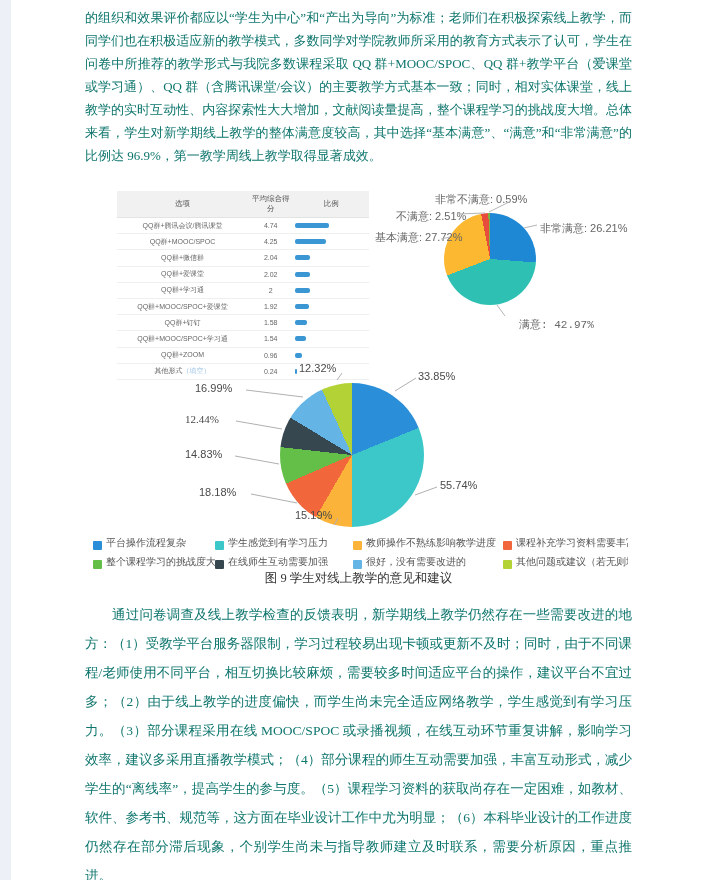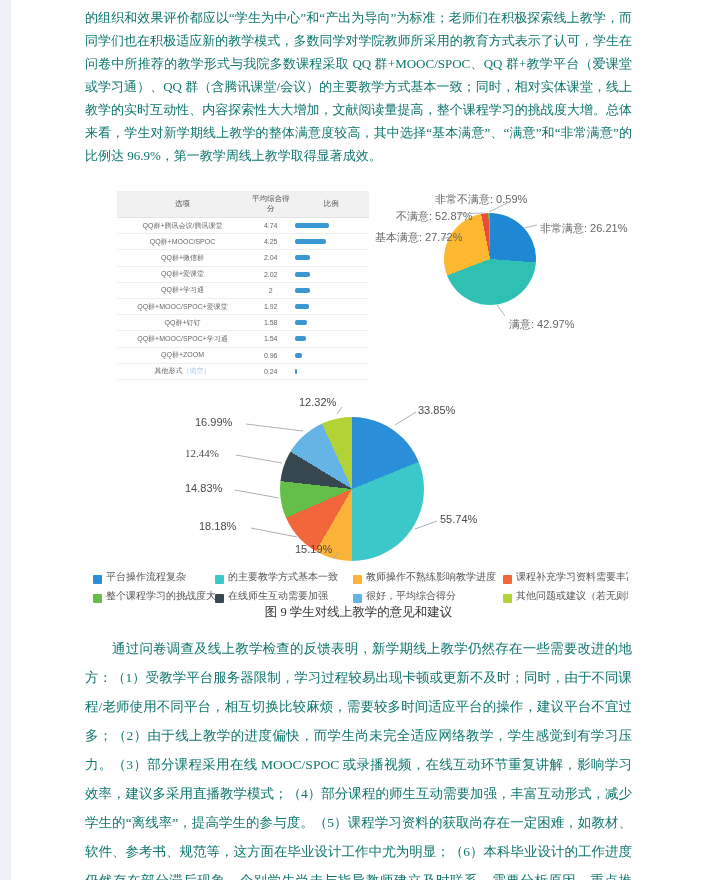--- a/index.html
+++ b/index.html
@@ -33,27 +33,27 @@
   .rec-table .suffix { color:#9fc6e8; }
   .col-opt { width:52%; } .col-score { width:18%; } .col-bar { width:30%; }
 
   
   .pie { position:absolute; border-radius:50%; }
   .pie8 { left:359px; top:30px; width:92px; height:92px; }
   .pie9 { left:195px; top:25px; width:144px; height:144px; }
 
   .f8-label { position:absolute; font-size:11px; color:#666; white-space:nowrap; }
   .f8l-0 { left:455px; top:38px; }   
-  .f8l-1 { left:424px; top:134px; }  
+  .f8l-1 { left:434px; top:134px;font-family:Liberation Mono, monospace; }  
   .f8l-2 { left:290px; top:47px; }   
   .f8l-3 { left:311px; top:26px; }   
   .f8l-4 { left:350px; top:9px; }    
 
   
-  .fig9 { position:relative; height:232px; font-family:"Liberation Sans","DejaVu Sans",sans-serif;margin-top:34px; }
+  .fig9 { position:relative; height:232px; font-family:"Liberation Sans","DejaVu Sans",sans-serif; }
   .f9-label { position:absolute; font-size:11px; color:#4a4a4a; white-space:nowrap; }
   .f9l-0 { left:333px; top:12px; }   
   .f9l-1 { left:355px; top:121px; }  
   .f9l-2 { left:210px; top:151px; }  
   .f9l-3 { left:114px; top:128px; }  
   .f9l-4 { left:100px; top:90px; }   
   .f9l-5 { left:100px; top:55px;font-family:Liberation Serif, serif; }   
   .f9l-6 { left:110px; top:24px; }   
   .f9l-7 { left:214px; top:4px; }    
 
@@ -157,21 +157,21 @@
               </td>
             </tr>
           </tbody>
       </table>
 
       <div class="pie pie8" style="background: conic-gradient(rgb(30, 136, 213) 0deg, rgb(30, 136, 213) 94.356deg, rgb(46, 192, 178) 94.356deg, rgb(46, 192, 178) 249.048deg, rgb(252, 184, 49) 249.048deg, rgb(252, 184, 49) 348.84deg, rgb(232, 76, 61) 348.84deg, rgb(232, 76, 61) 357.876deg, rgb(124, 179, 66) 357.876deg, rgb(124, 179, 66) 360deg);"></div>
       <div id="f8-labels">
           <div class="f8-label f8l-0">非常满意: 26.21%</div>
           <div class="f8-label f8l-1">满意: 42.97%</div>
           <div class="f8-label f8l-2">基本满意: 27.72%</div>
-          <div class="f8-label f8l-3">不满意: 52.87%</div>
+          <div class="f8-label f8l-3">不满意: 2.51%</div>
           <div class="f8-label f8l-4">非常不满意: 0.59%</div>
         </div>
       <svg class="leader-svg" width="547" height="175">
         <path d="M439 45 L452 42" stroke="#b5b5b5" fill="none"></path>
         <path d="M412 122 L420 133" stroke="#b5b5b5" fill="none"></path>
         <path d="M365 54 L356 56" stroke="#b5b5b5" fill="none"></path>
         <path d="M400 30 L372 31" stroke="#b5b5b5" fill="none"></path>
         <path d="M404 29 L426 18" stroke="#b5b5b5" fill="none"></path>
       </svg>
     </div>
@@ -198,41 +198,41 @@
         <path d="M218 39 L161 32" stroke="#b0b0b0" fill="none"></path>
         <path d="M252 22 L257 15" stroke="#b0b0b0" fill="none"></path>
       </svg>
       <div class="legend" id="f9-legend">
           <div class="legend-item">
             <span class="legend-swatch" style="background: rgb(42, 143, 216);"></span>
             <span>平台操作流程复杂</span>
           </div>
           <div class="legend-item">
             <span class="legend-swatch" style="background: rgb(60, 200, 200);"></span>
-            <span>的主要教学方式基本一致</span>
+            <span>学生感觉到有学习压力</span>
           </div>
           <div class="legend-item">
             <span class="legend-swatch" style="background: rgb(251, 179, 57);"></span>
             <span>教师操作不熟练影响教学进度</span>
           </div>
           <div class="legend-item">
             <span class="legend-swatch" style="background: rgb(242, 102, 60);"></span>
             <span>课程补充学习资料需要丰富</span>
           </div>
           <div class="legend-item">
             <span class="legend-swatch" style="background: rgb(99, 191, 71);"></span>
             <span>整个课程学习的挑战度大增</span>
           </div>
           <div class="legend-item">
             <span class="legend-swatch" style="background: rgb(55, 71, 79);"></span>
             <span>在线师生互动需要加强</span>
           </div>
           <div class="legend-item">
             <span class="legend-swatch" style="background: rgb(100, 181, 230);"></span>
-            <span>很好，平均综合得分</span>
+            <span>很好，没有需要改进的</span>
           </div>
           <div class="legend-item">
             <span class="legend-swatch" style="background: rgb(179, 210, 53);"></span>
             <span>其他问题或建议（若无则填“无”）</span>
           </div>
         </div>
       <div class="fig-caption cap9">图 9 学生对线上教学的意见和建议</div>
     </div>
 
     <p class="para improve">通过问卷调查及线上教学检查的反馈表明，新学期线上教学仍然存在一些需要改进的地方：（1）受教学平台服务器限制，学习过程较易出现卡顿或更新不及时；同时，由于不同课程/老师使用不同平台，相互切换比较麻烦，需要较多时间适应平台的操作，建议平台不宜过多；（2）由于线上教学的进度偏快，而学生尚未完全适应网络教学，学生感觉到有学习压力。（3）部分课程采用在线 MOOC/SPOC 或录播视频，在线互动环节重复讲解，影响学习效率，建议多采用直播教学模式；（4）部分课程的师生互动需要加强，丰富互动形式，减少学生的“离线率”，提高学生的参与度。（5）课程学习资料的获取尚存在一定困难，如教材、软件、参考书、规范等，这方面在毕业设计工作中尤为明显；（6）本科毕业设计的工作进度仍然存在部分滞后现象，个别学生尚未与指导教师建立及时联系，需要分析原因，重点推进。</p>

